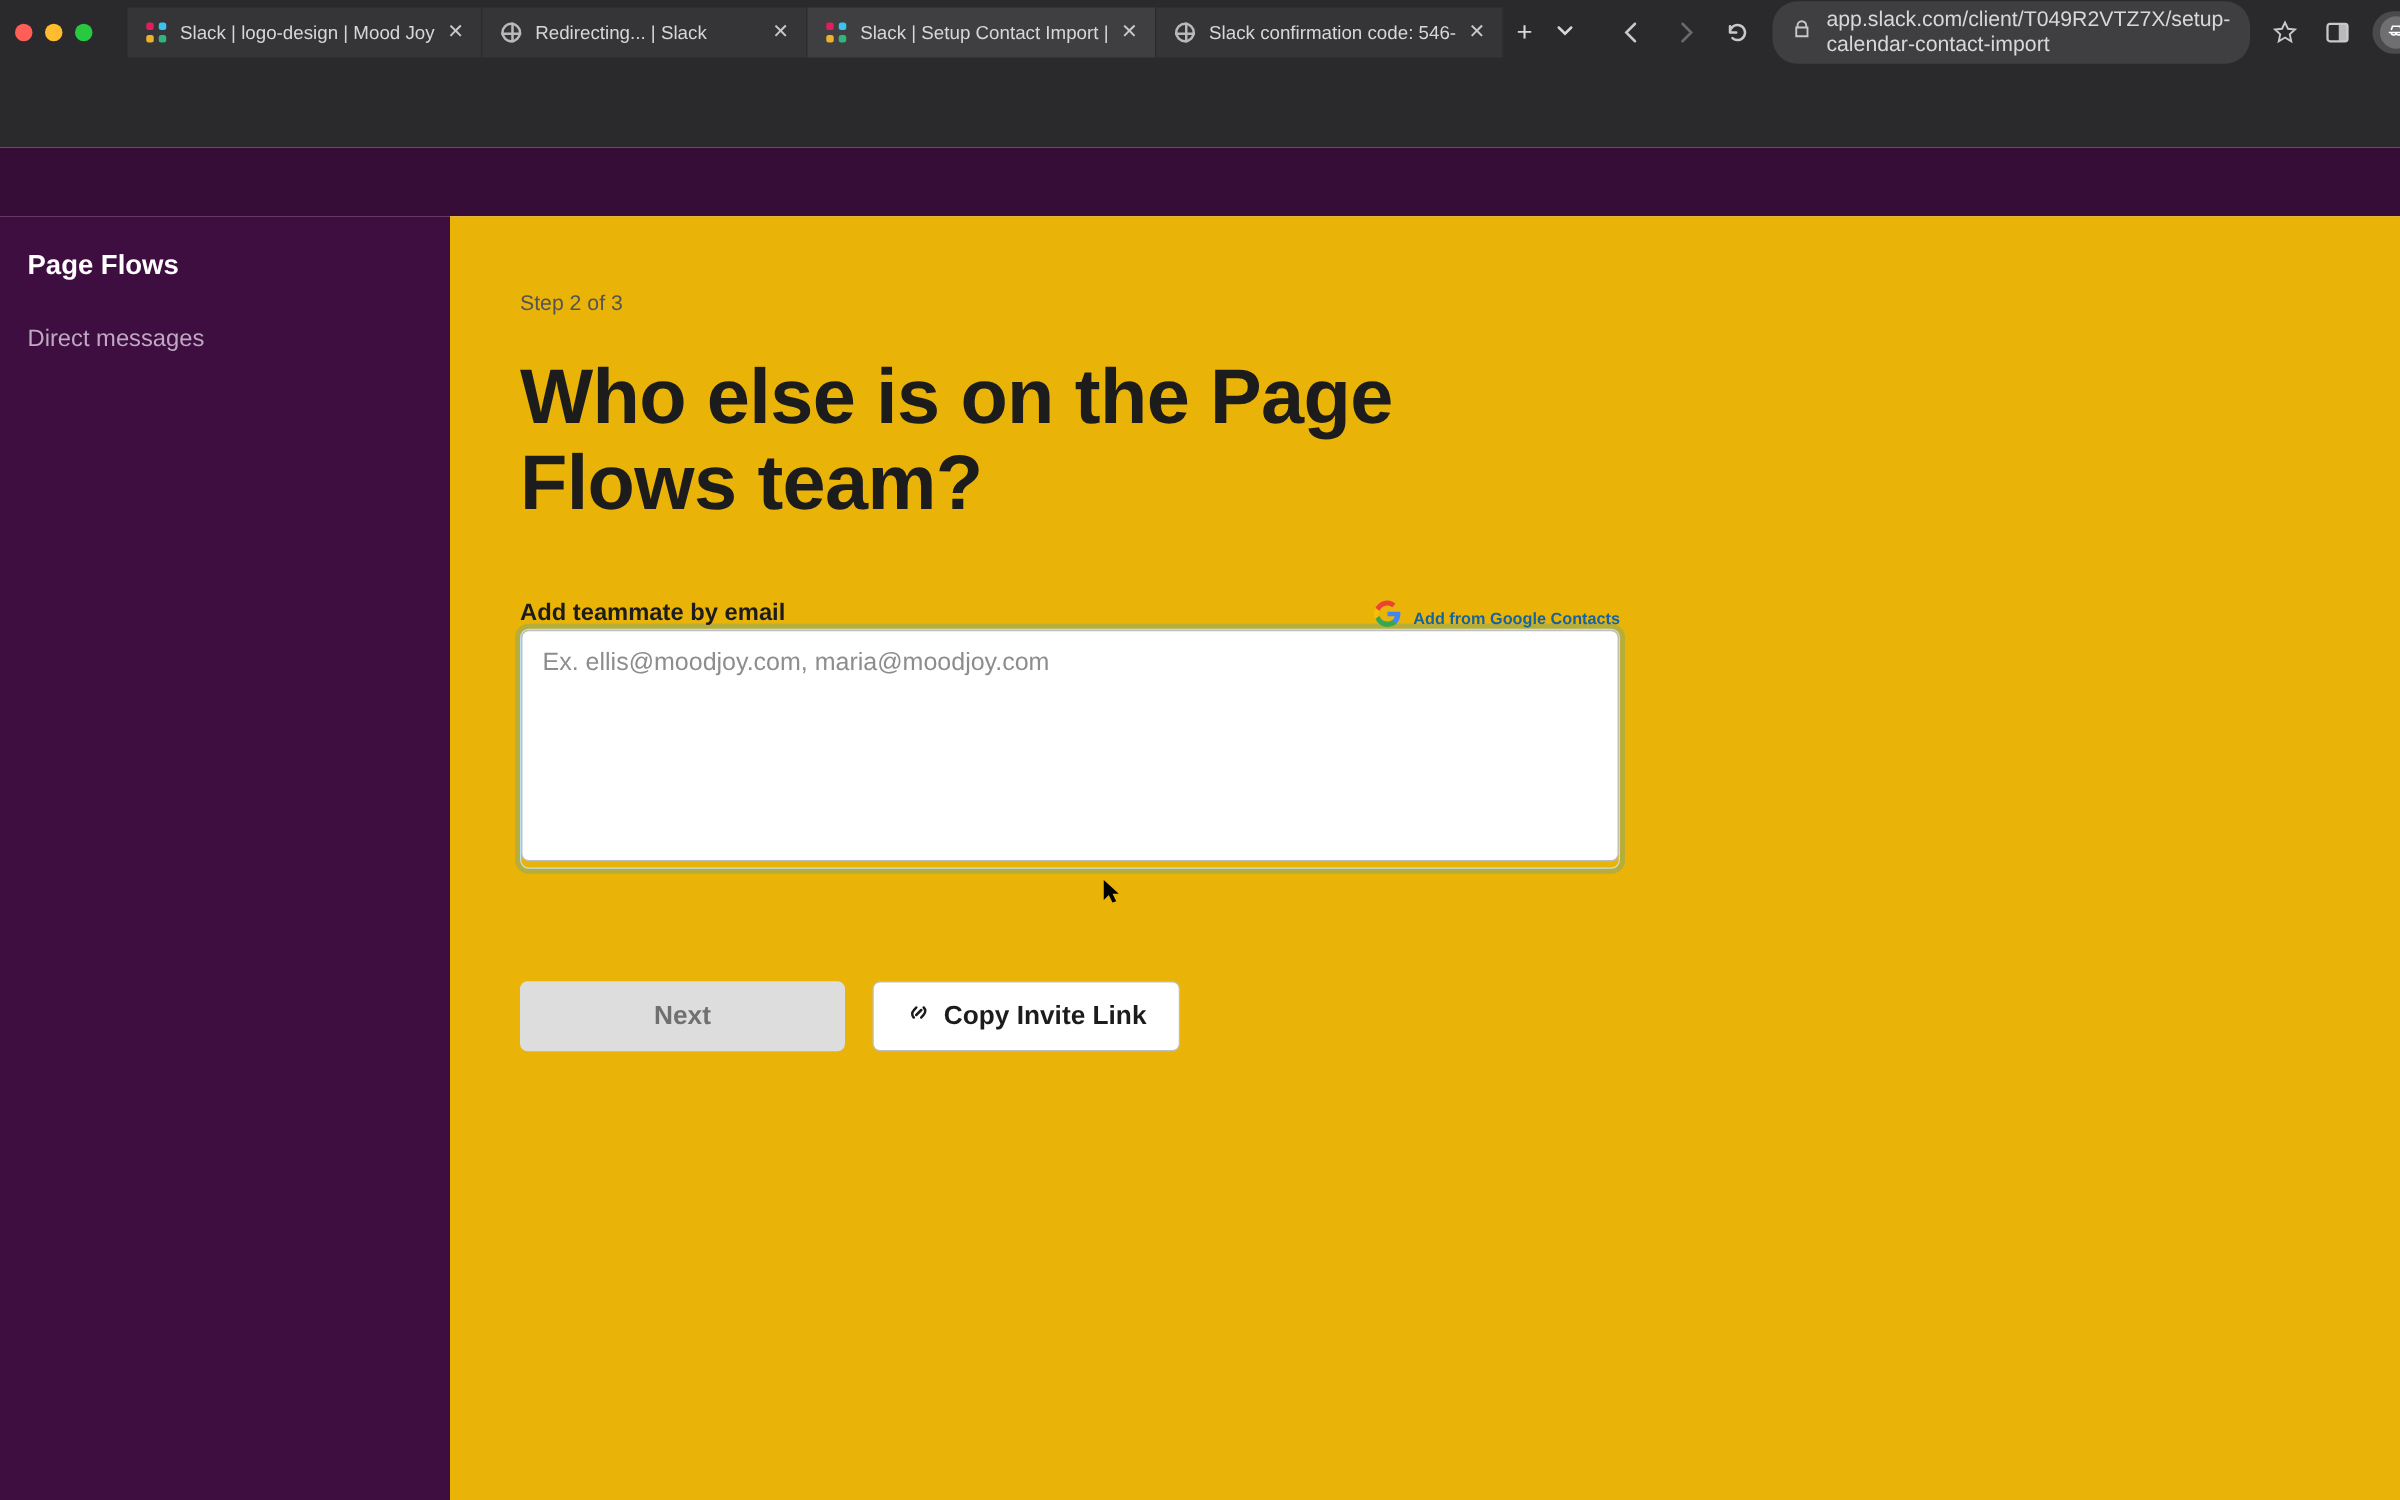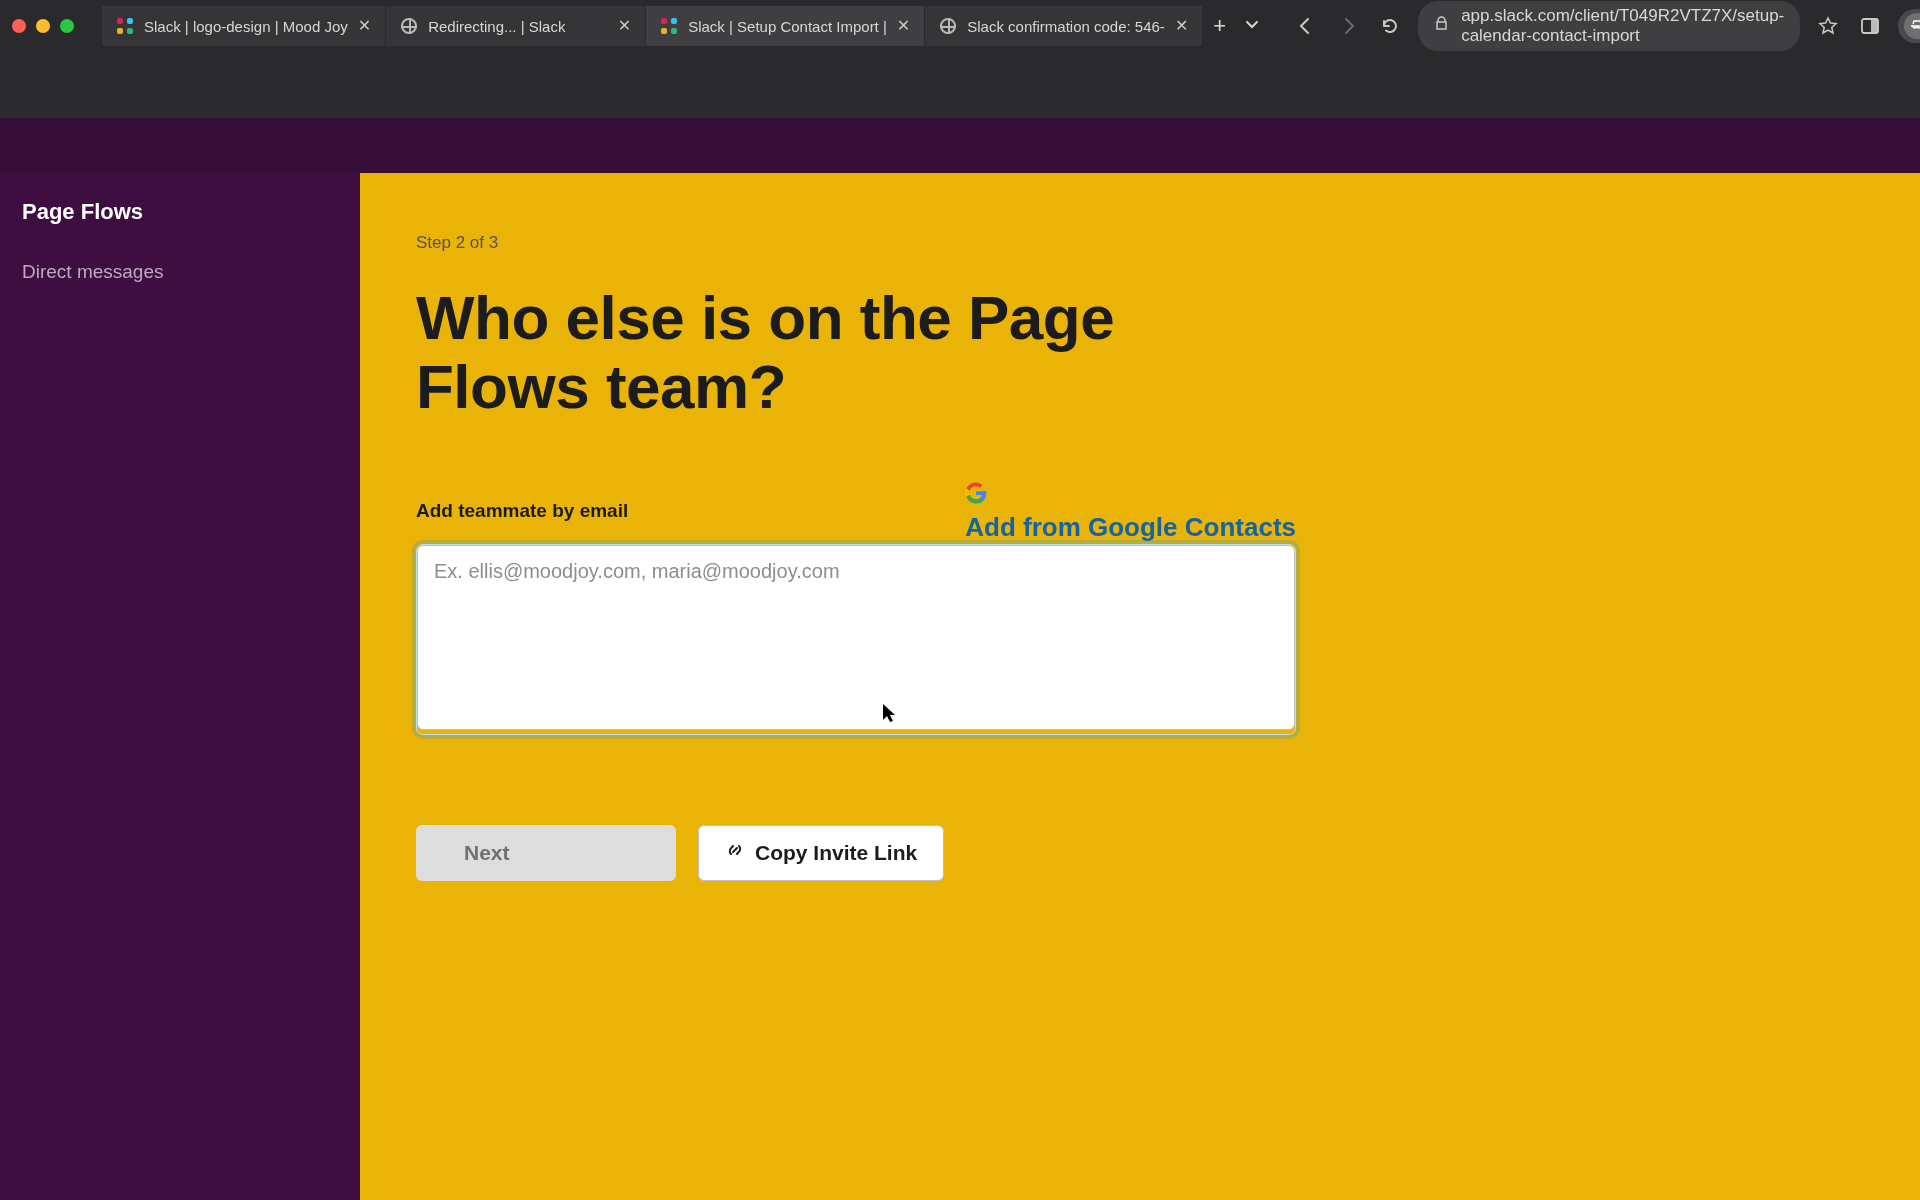--- a/index.html
+++ b/index.html
@@ -233,27 +233,26 @@
       margin-bottom: 1px;
       max-width: 880px;
     }
     .form-label {
       font-size: 19px;
       font-weight: 700;
       color: #1d1c1d;
     }
     .google-link {
       display: inline-flex;
-      align-items: flex-start;
+      align-items: flex-end;
       gap: 10px;
       color: #1264a3;
-      font-size: 26px;
+      font-size: 13px;
       font-weight: 700;
       cursor: pointer;
-      flex-direction: column;
     }
     .google-g {
       display:inline-block;
       width:22px; height:22px;
     }
     .email-area-wrap {
       max-width: 880px;
       border: 1px solid #bcdff7;
       border-radius: 7px;
       box-shadow: 0 0 0 4px rgba(29,155,209,.25);
@@ -287,20 +286,21 @@
       display: inline-flex;
       align-items: center;
       gap: 10px;
       cursor: pointer;
     }
     .btn-next {
       background: #dddddd;
       color: #707070;
       border: none;
       min-width: 260px;
+      justify-content: center;
     }
     .btn-copy {
       background: #ffffff;
       color: #1d1c1d;
       border: 1px solid #bfbfbf;
       padding: 0 26px;
     }
     .cursor {
       position: absolute;
       left: 522px;

